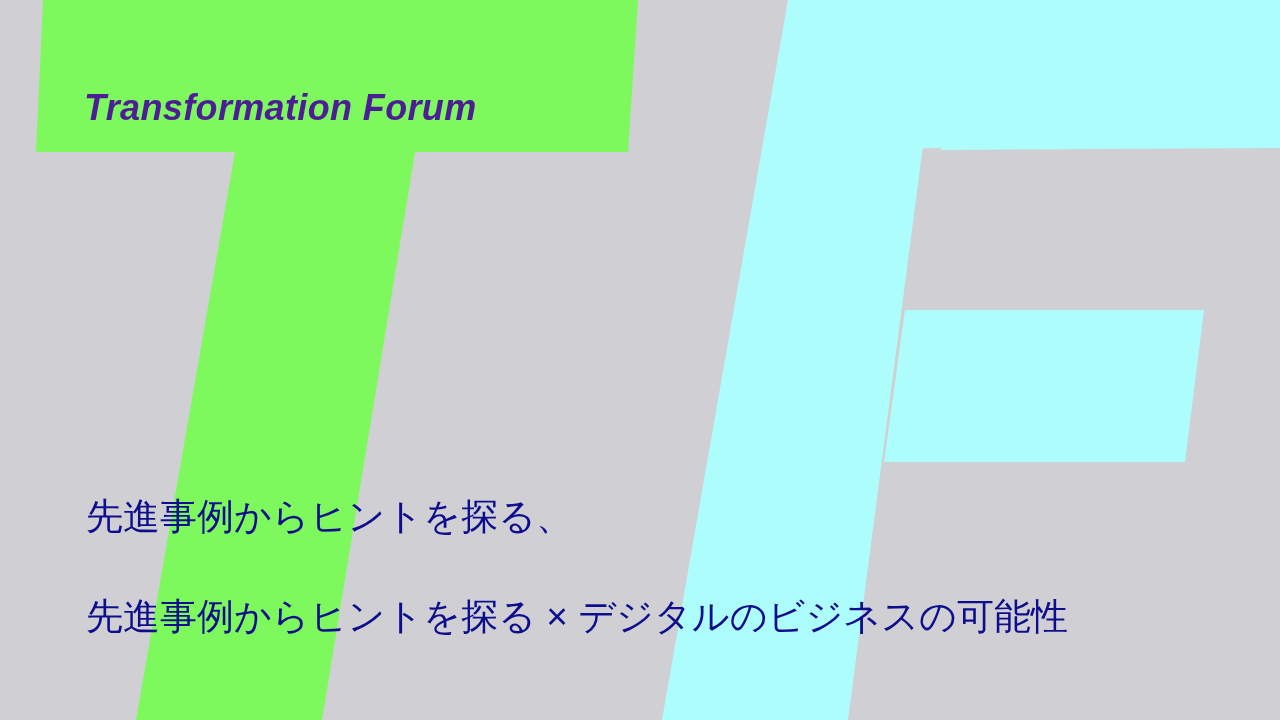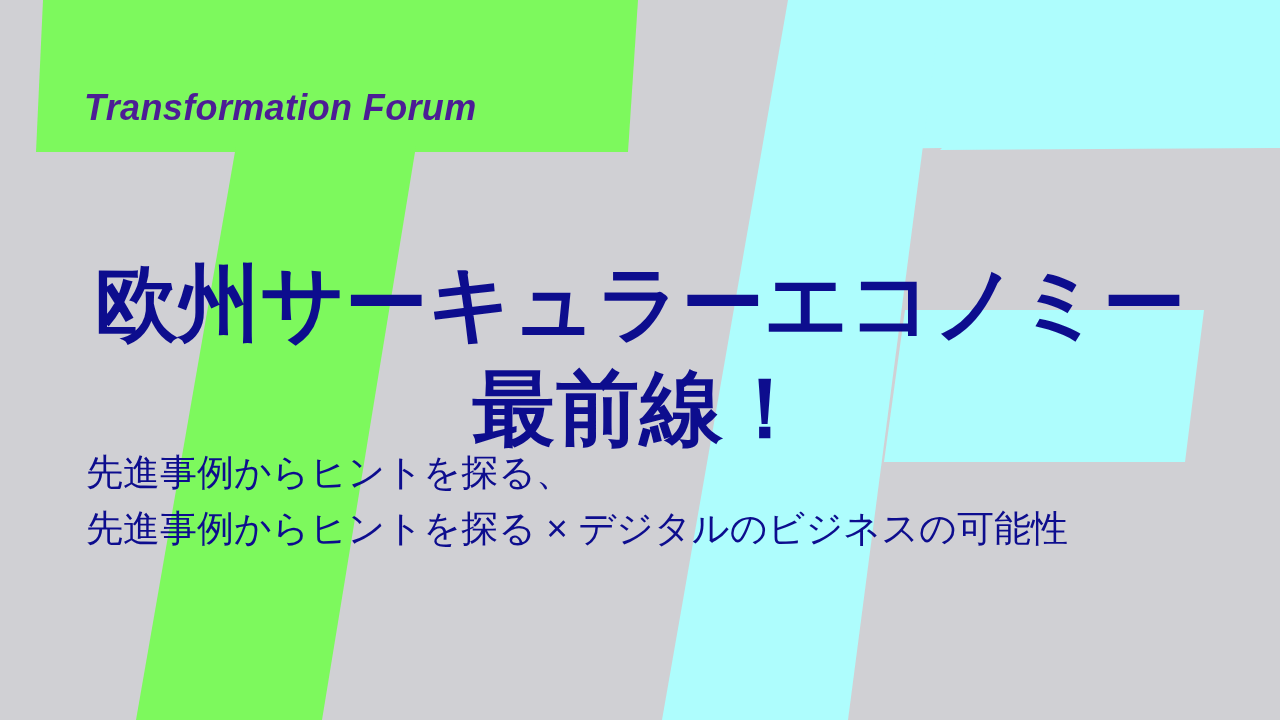--- a/index.html
+++ b/index.html
@@ -80,20 +80,21 @@
     left: 86px;
     top: 445px;
     color: #0d0d8e;
     font-size: 37px;
     font-weight: 400;
     line-height: 1.52;
     white-space: nowrap;
   }
   .subtitle-line {
     display: block;
+    margin-top: 44px;
   }
 </style>
 </head>
 <body>
 
 <div id="banner">
 
   <div class="shape t-bar">
     <svg viewBox="0 0 1280 720" xmlns="http://www.w3.org/2000/svg" aria-hidden="true">
 
@@ -109,23 +110,19 @@
       <polygon points="788,0 1280,0 1280,148 940,150 942,148 786,150" fill="#aefdfd"></polygon>
 
       <polygon points="905,310 1204,310 1185,462 884,462" fill="#aefdfd"></polygon>
 
       <polygon points="788,0 942,0 848,720 662,720" fill="#aefdfd"></polygon>
     </svg>
   </div>
 
   <div class="eyebrow">Transformation Forum</div>
 
-  <h1 class="title">
-    <span class="title-line line1">欧州サーキュラーエコノミー</span>
-    <span class="title-line line2">最前線！</span>
-  </h1>
 
   <div class="subtitle">
     <span class="subtitle-line">先進事例からヒントを探る、</span>
     <span class="subtitle-line">先進事例からヒントを探る × デジタルのビジネスの可能性</span>
   </div>
 
 </div>
 
 </body></html>

